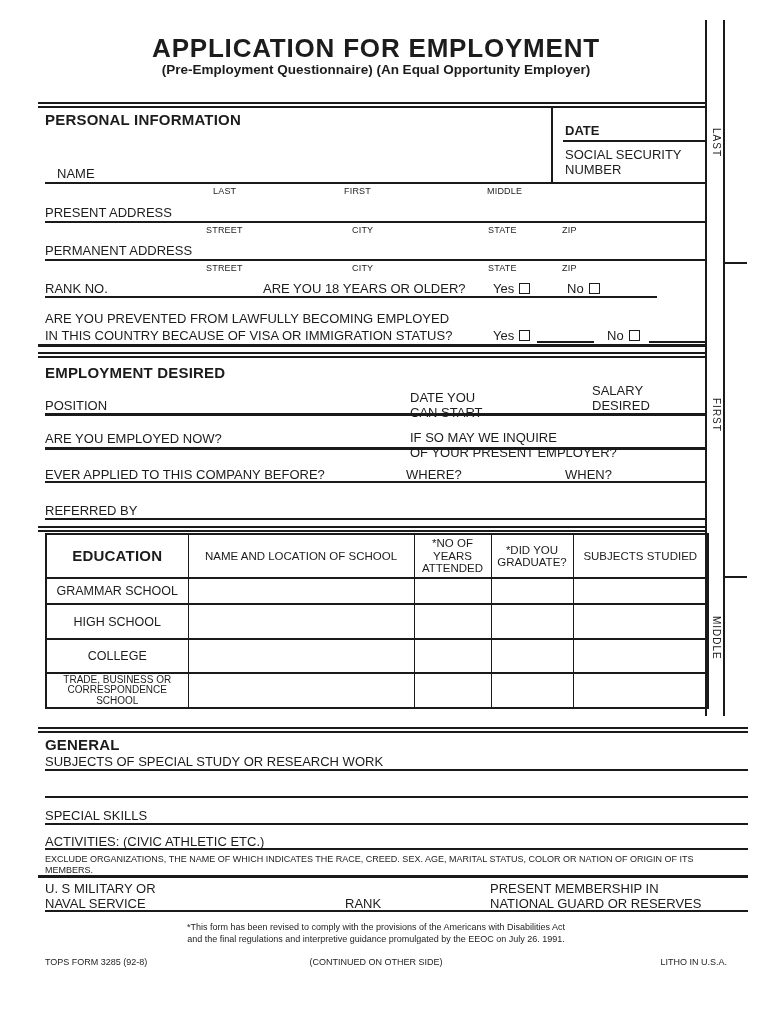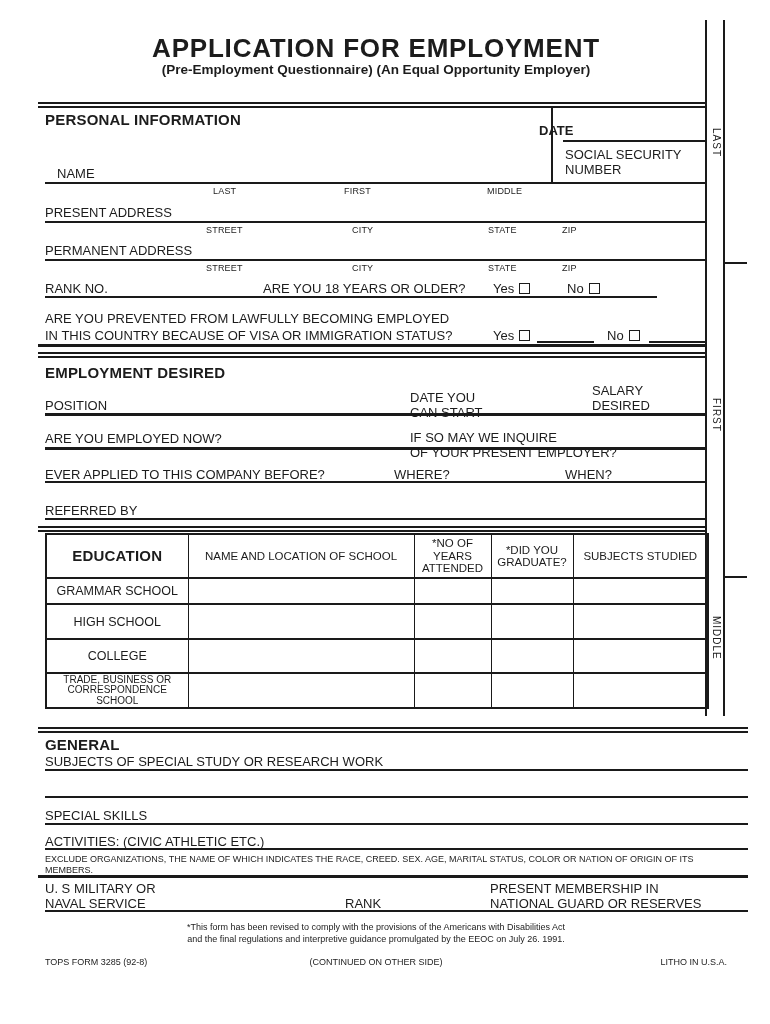--- a/index.html
+++ b/index.html
@@ -40,21 +40,21 @@
 
 <div class="page">
 
   <div class="abs title" style="left:45px;top:33px;width:662px;">APPLICATION FOR EMPLOYMENT</div>
   <div class="abs subtitle" style="left:45px;top:62px;width:662px;">(Pre-Employment Questionnaire) (An Equal Opportunity Employer)</div>
 
   <div class="dline" style="left:38px;top:102px;width:669px;"></div>
   <div class="abs sec" style="left:45px;top:111px;">PERSONAL INFORMATION</div>
 
   <div class="vline" style="left:551px;top:106px;height:77px;"></div>
-  <div class="abs lbl bold" style="left:539px;top:123px;">DATE</div>
+  <div class="abs lbl bold" style="left:565px;top:123px;">DATE</div>
   <div class="hline" style="left:563px;top:140px;width:143px;"></div>
   <div class="abs lbl ml" style="left:565px;top:147px;">SOCIAL SECURITY
 NUMBER</div>
 
   <div class="abs lbl" style="left:57px;top:166px;">NAME</div>
   <div class="hline th2" style="left:45px;top:182px;width:662px;"></div>
   <div class="abs sub" style="left:213px;top:186px;">LAST</div>
   <div class="abs sub" style="left:344px;top:186px;">FIRST</div>
   <div class="abs sub" style="left:487px;top:186px;">MIDDLE</div>
 
@@ -104,21 +104,21 @@
 DESIRED</div>
   <div class="abs lbl" style="left:45px;top:398px;">POSITION</div>
   <div class="hline thick" style="left:45px;top:413px;width:662px;"></div>
 
   <div class="abs lbl ml" style="left:410px;top:430px;">IF SO MAY WE INQUIRE
 OF YOUR PRESENT EMPLOYER?</div>
   <div class="abs lbl" style="left:45px;top:431px;">ARE YOU EMPLOYED NOW?</div>
   <div class="hline thick" style="left:45px;top:447px;width:662px;"></div>
 
   <div class="abs lbl" style="left:45px;top:467px;">EVER APPLIED TO THIS COMPANY BEFORE?</div>
-  <div class="abs lbl" style="left:394px;top:467px;">WHERE?</div>
+  <div class="abs lbl" style="left:406px;top:467px;">WHERE?</div>
   <div class="abs lbl" style="left:565px;top:467px;">WHEN?</div>
   <div class="hline th2" style="left:45px;top:481px;width:662px;"></div>
 
   <div class="abs lbl" style="left:45px;top:503px;">REFERRED BY</div>
   <div class="hline th2" style="left:45px;top:518px;width:662px;"></div>
 
   <div class="dline" style="left:38px;top:526px;width:669px;"></div>
   <table class="edu">
     <colgroup>
       <col style="width:142px">

